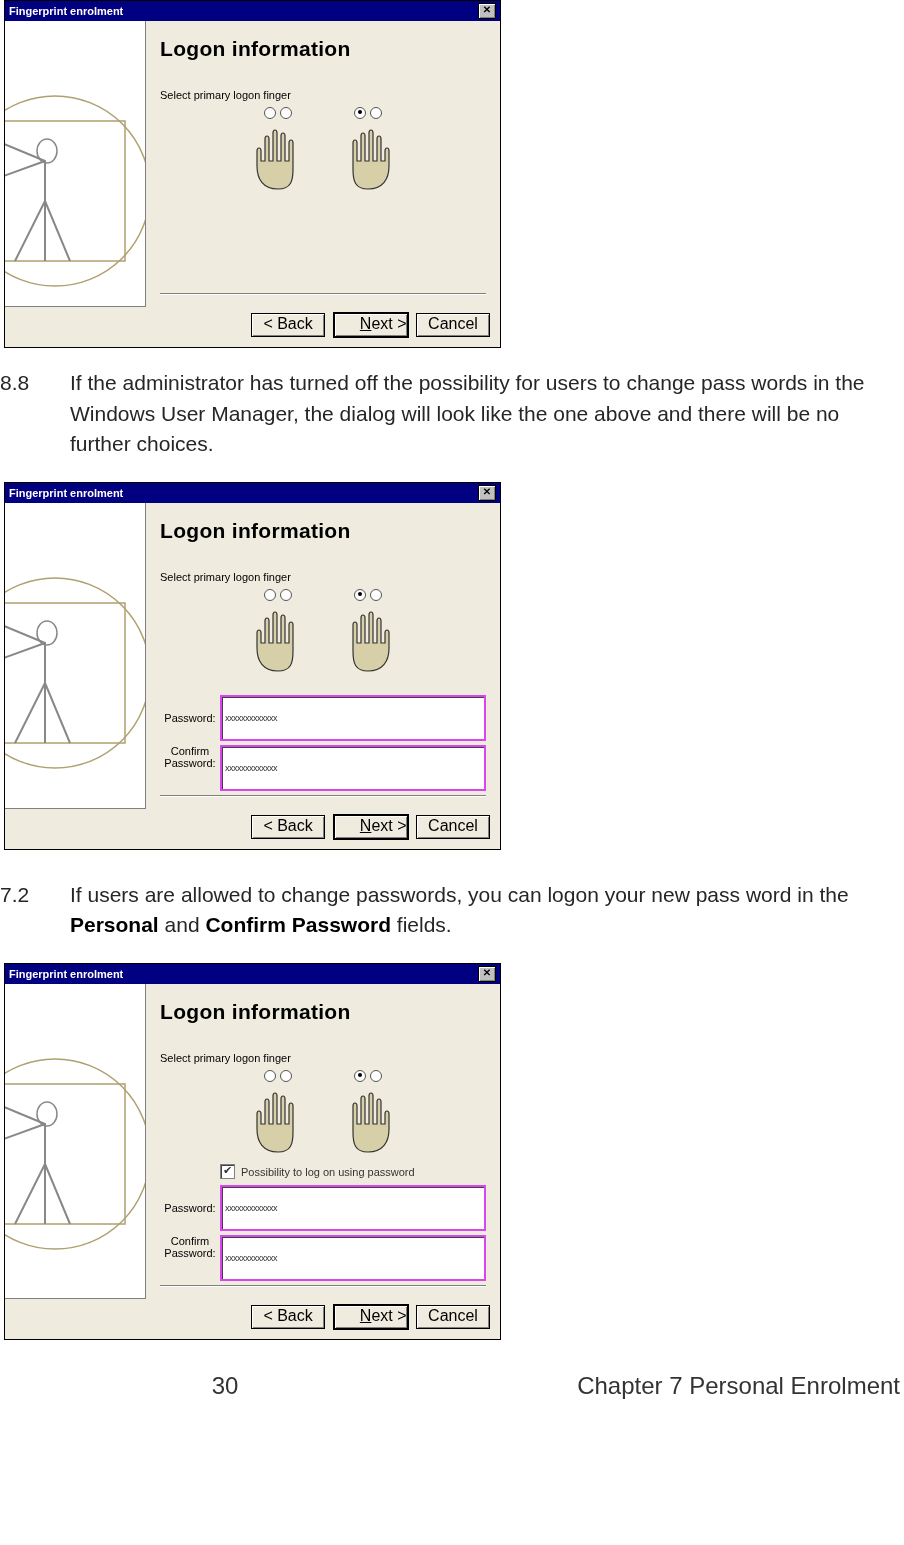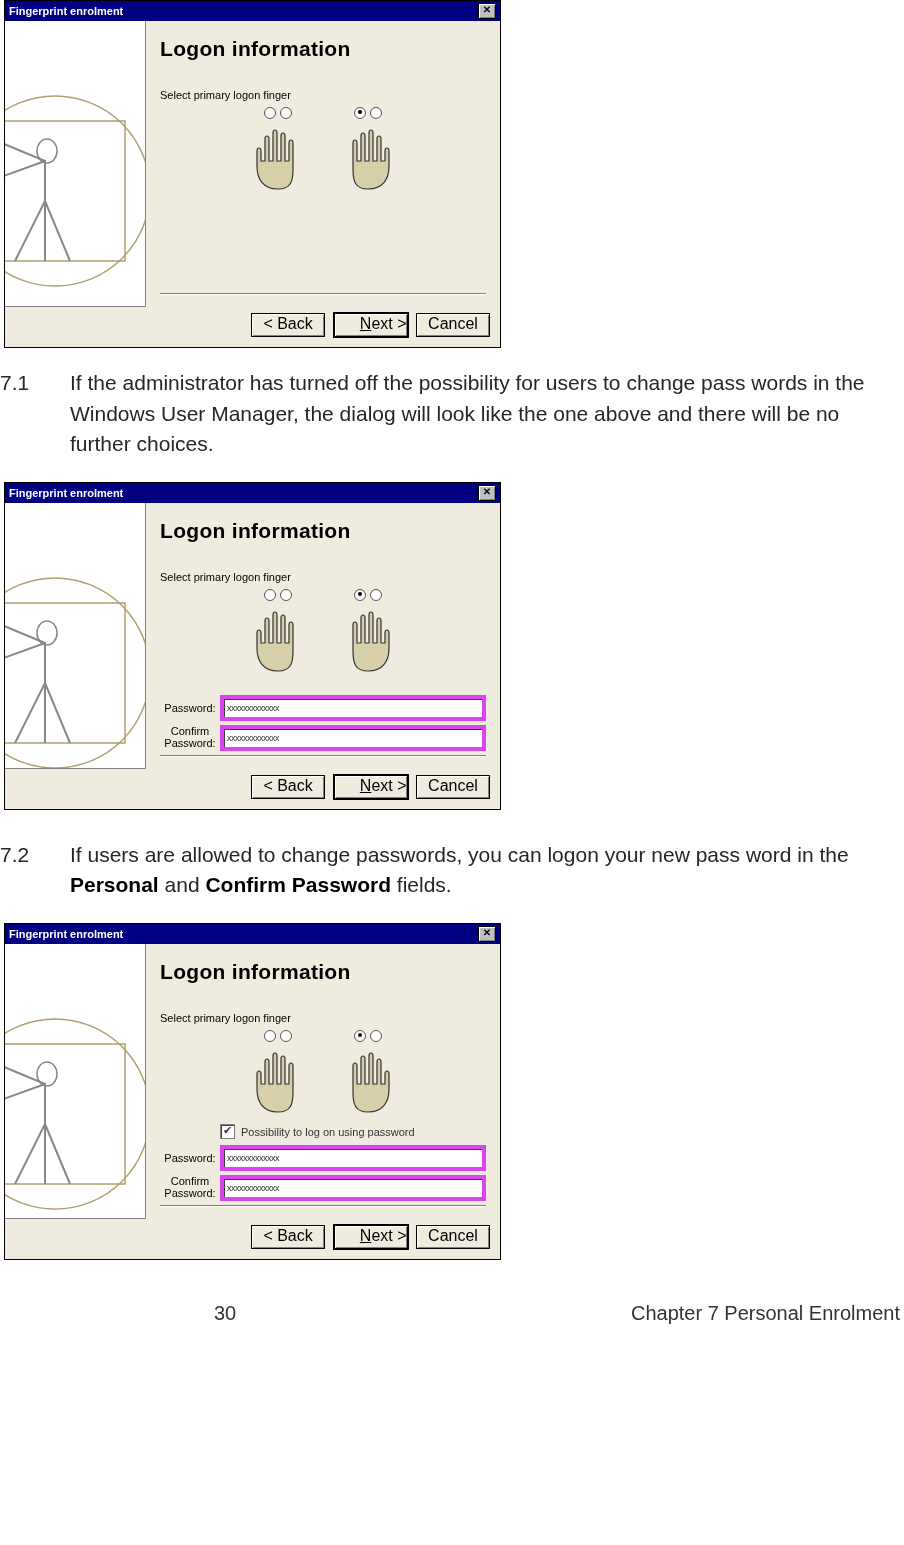--- a/index.html
+++ b/index.html
@@ -91,25 +91,25 @@
     display: flex;
     align-items: center;
     font-size: 11px;
     font-family: Tahoma, Arial, sans-serif;
     margin-bottom: 4px;
   }
   .field-label { width: 60px; color:#000;text-align:center; }
   .text-input {
     flex:1;
     height: 18px;
-    border: 4px solid #d946ef;
+    border: 2px solid #d946ef;
     box-shadow: inset 1px 1px 0 #404040, inset -1px -1px 0 #fff;
     background: #fff;
     font-size: 9px;
-    padding: 0 3px;
+    padding: 12px 3px;
     line-height: 18px;
     letter-spacing: -0.5px;
   }
   .checkbox-row {
     display:flex; align-items:center;
     font-size:11px; font-family:Tahoma,Arial,sans-serif;
     margin: 0 0 6px 60px;
   }
   .checkbox {
     width:13px;height:13px;background:#fff;border:1px solid #808080;
@@ -156,24 +156,24 @@
     display: flex;
   }
   .para-num {
     width: 70px;
     flex-shrink: 0;
   }
   .para-body { flex: 1; }
   .para-body .bold { font-weight: 600; color:#000; }
   .footer {
     position: relative;
-    margin-top: 42px;
+    margin-top: 32px;
     font-family: "Futura", "Century Gothic", Arial, sans-serif;
     font-weight: 300;
-    font-size: 20px;
+    font-size: 24px;
     color: #333;
     display:flex;
   }
   .footer .pagenum { width: 50%; text-align:center;}
   .footer .chap { width:50%; text-align:right; padding-right:4px;}
   
   .vitruvian { position:absolute; left:-30px; top:60px; }
   .spacer-lg { height: 88px; }
   .spacer-md { height: 12px; }
 </style>
@@ -222,21 +222,21 @@
       </div>
     </div>
     <div class="buttons-row">
       <span class="win-btn">&lt; Back</span>
       <span class="win-btn default underline-first">Next &gt;</span>
       <span class="win-btn">Cancel</span>
     </div>
   </div>
 
   <div class="para">
-    <div class="para-num">7.1</div>
+    <div class="para-num">8.8</div>
     <div class="para-body">If the administrator has turned off the possibility for users to change pass words in the Windows User Manager, the dialog will look like the one above and there will be no further choices.</div>
   </div>
 
   <div class="dialog">
     <div class="titlebar">
       <span class="titlebar-text">Fingerprint enrolment</span>
       <span class="close-btn">✕</span>
     </div>
     <div class="dialog-body">
       <div class="left-pane">

